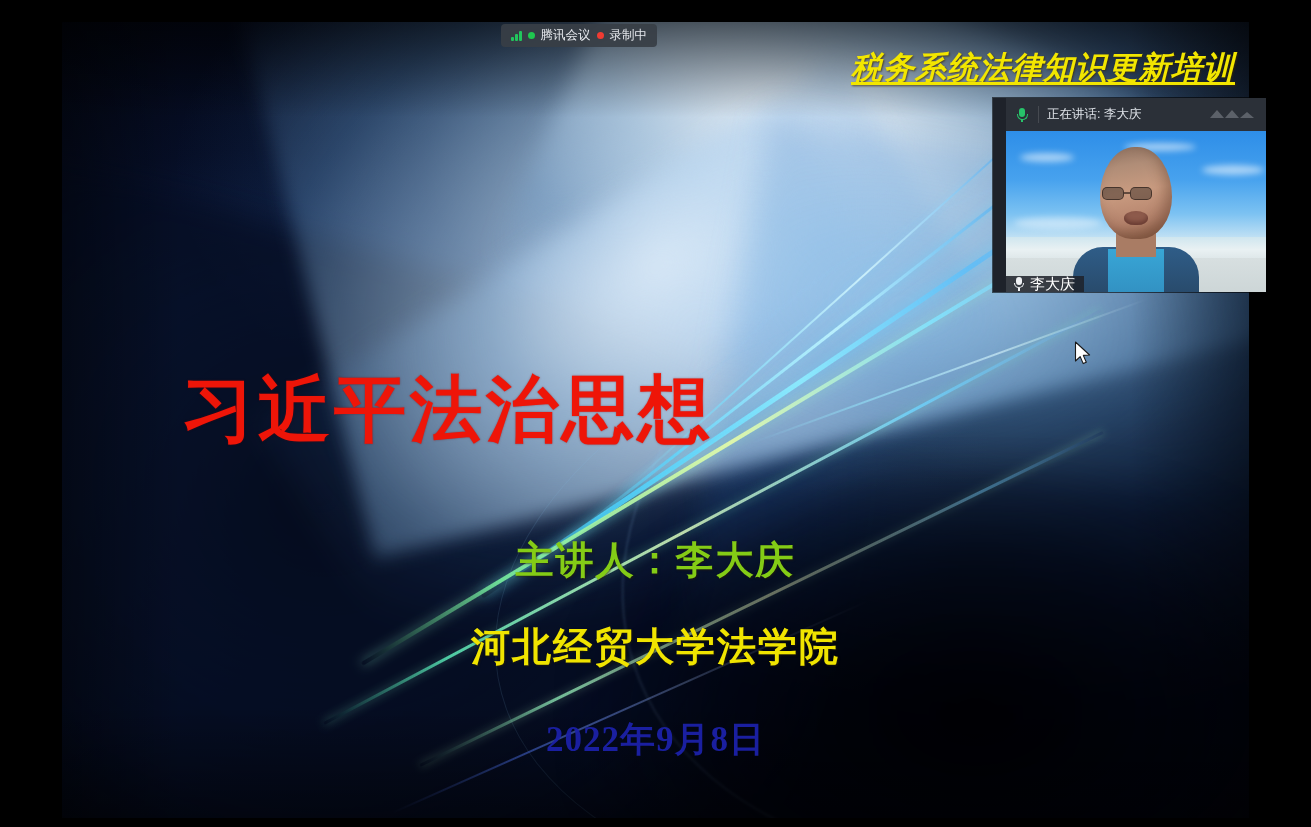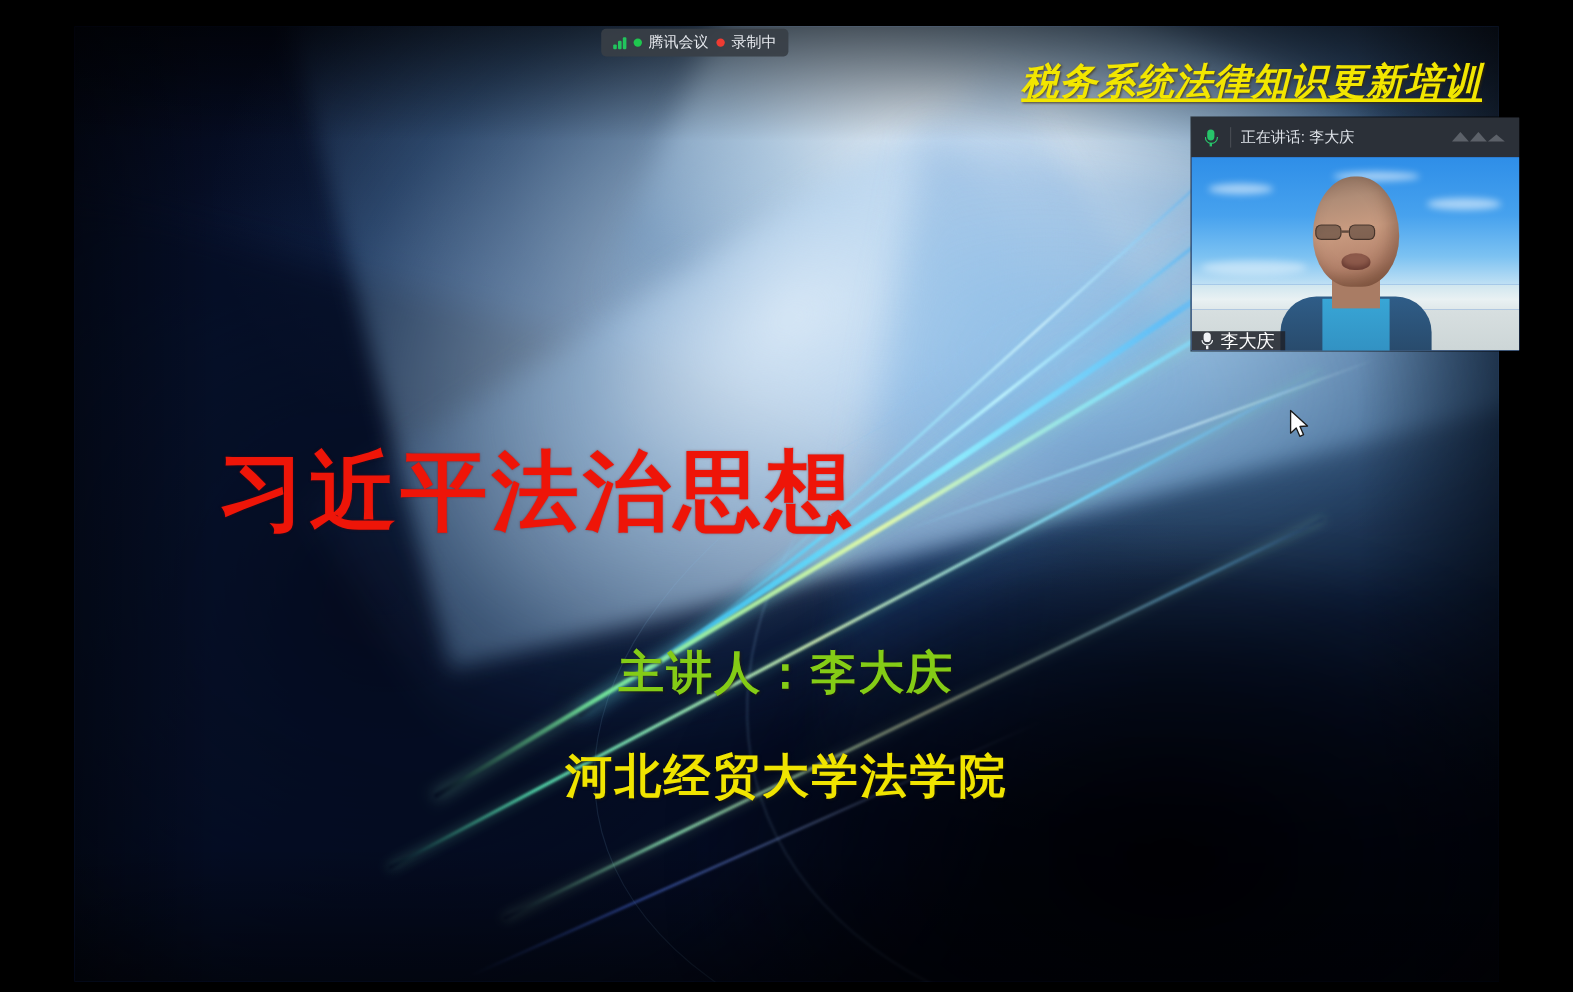--- a/index.html
+++ b/index.html
@@ -254,20 +254,21 @@
   
   #video-panel {
     position: absolute;
     left: 993px;
     top: 98px;
     width: 273px;
     height: 194px;
     background: #1e222a;
     z-index: 50;
     box-shadow: 0 0 0 1px rgba(0,0,0,0.6);
+    padding-left: 13px;
   }
   #video-header {
     position: relative;
     height: 33px;
     background: #2b3038;
     display: flex;
     align-items: center;
     padding: 0 8px;
     gap: 8px;
   }
@@ -447,20 +448,21 @@
     <div class="vignette-edges"></div>
 
     <div class="slide-heading-banner">税务系统法律知识更新培训</div>
 
     <div class="slide-title">习近平法治思想</div>
 
     <div class="slide-presenter">主讲人：李大庆</div>
 
     <div class="slide-org">河北经贸大学法学院</div>
 
+    <div class="slide-date">2022年9月8日</div>
   </div>
 
   <div id="rec-badge">
     <span class="sig-bars">
         <i></i>
         <i></i>
         <i></i>
       </span>
     <span class="dot-green"></span>
     <span class="lbl">腾讯会议</span>

